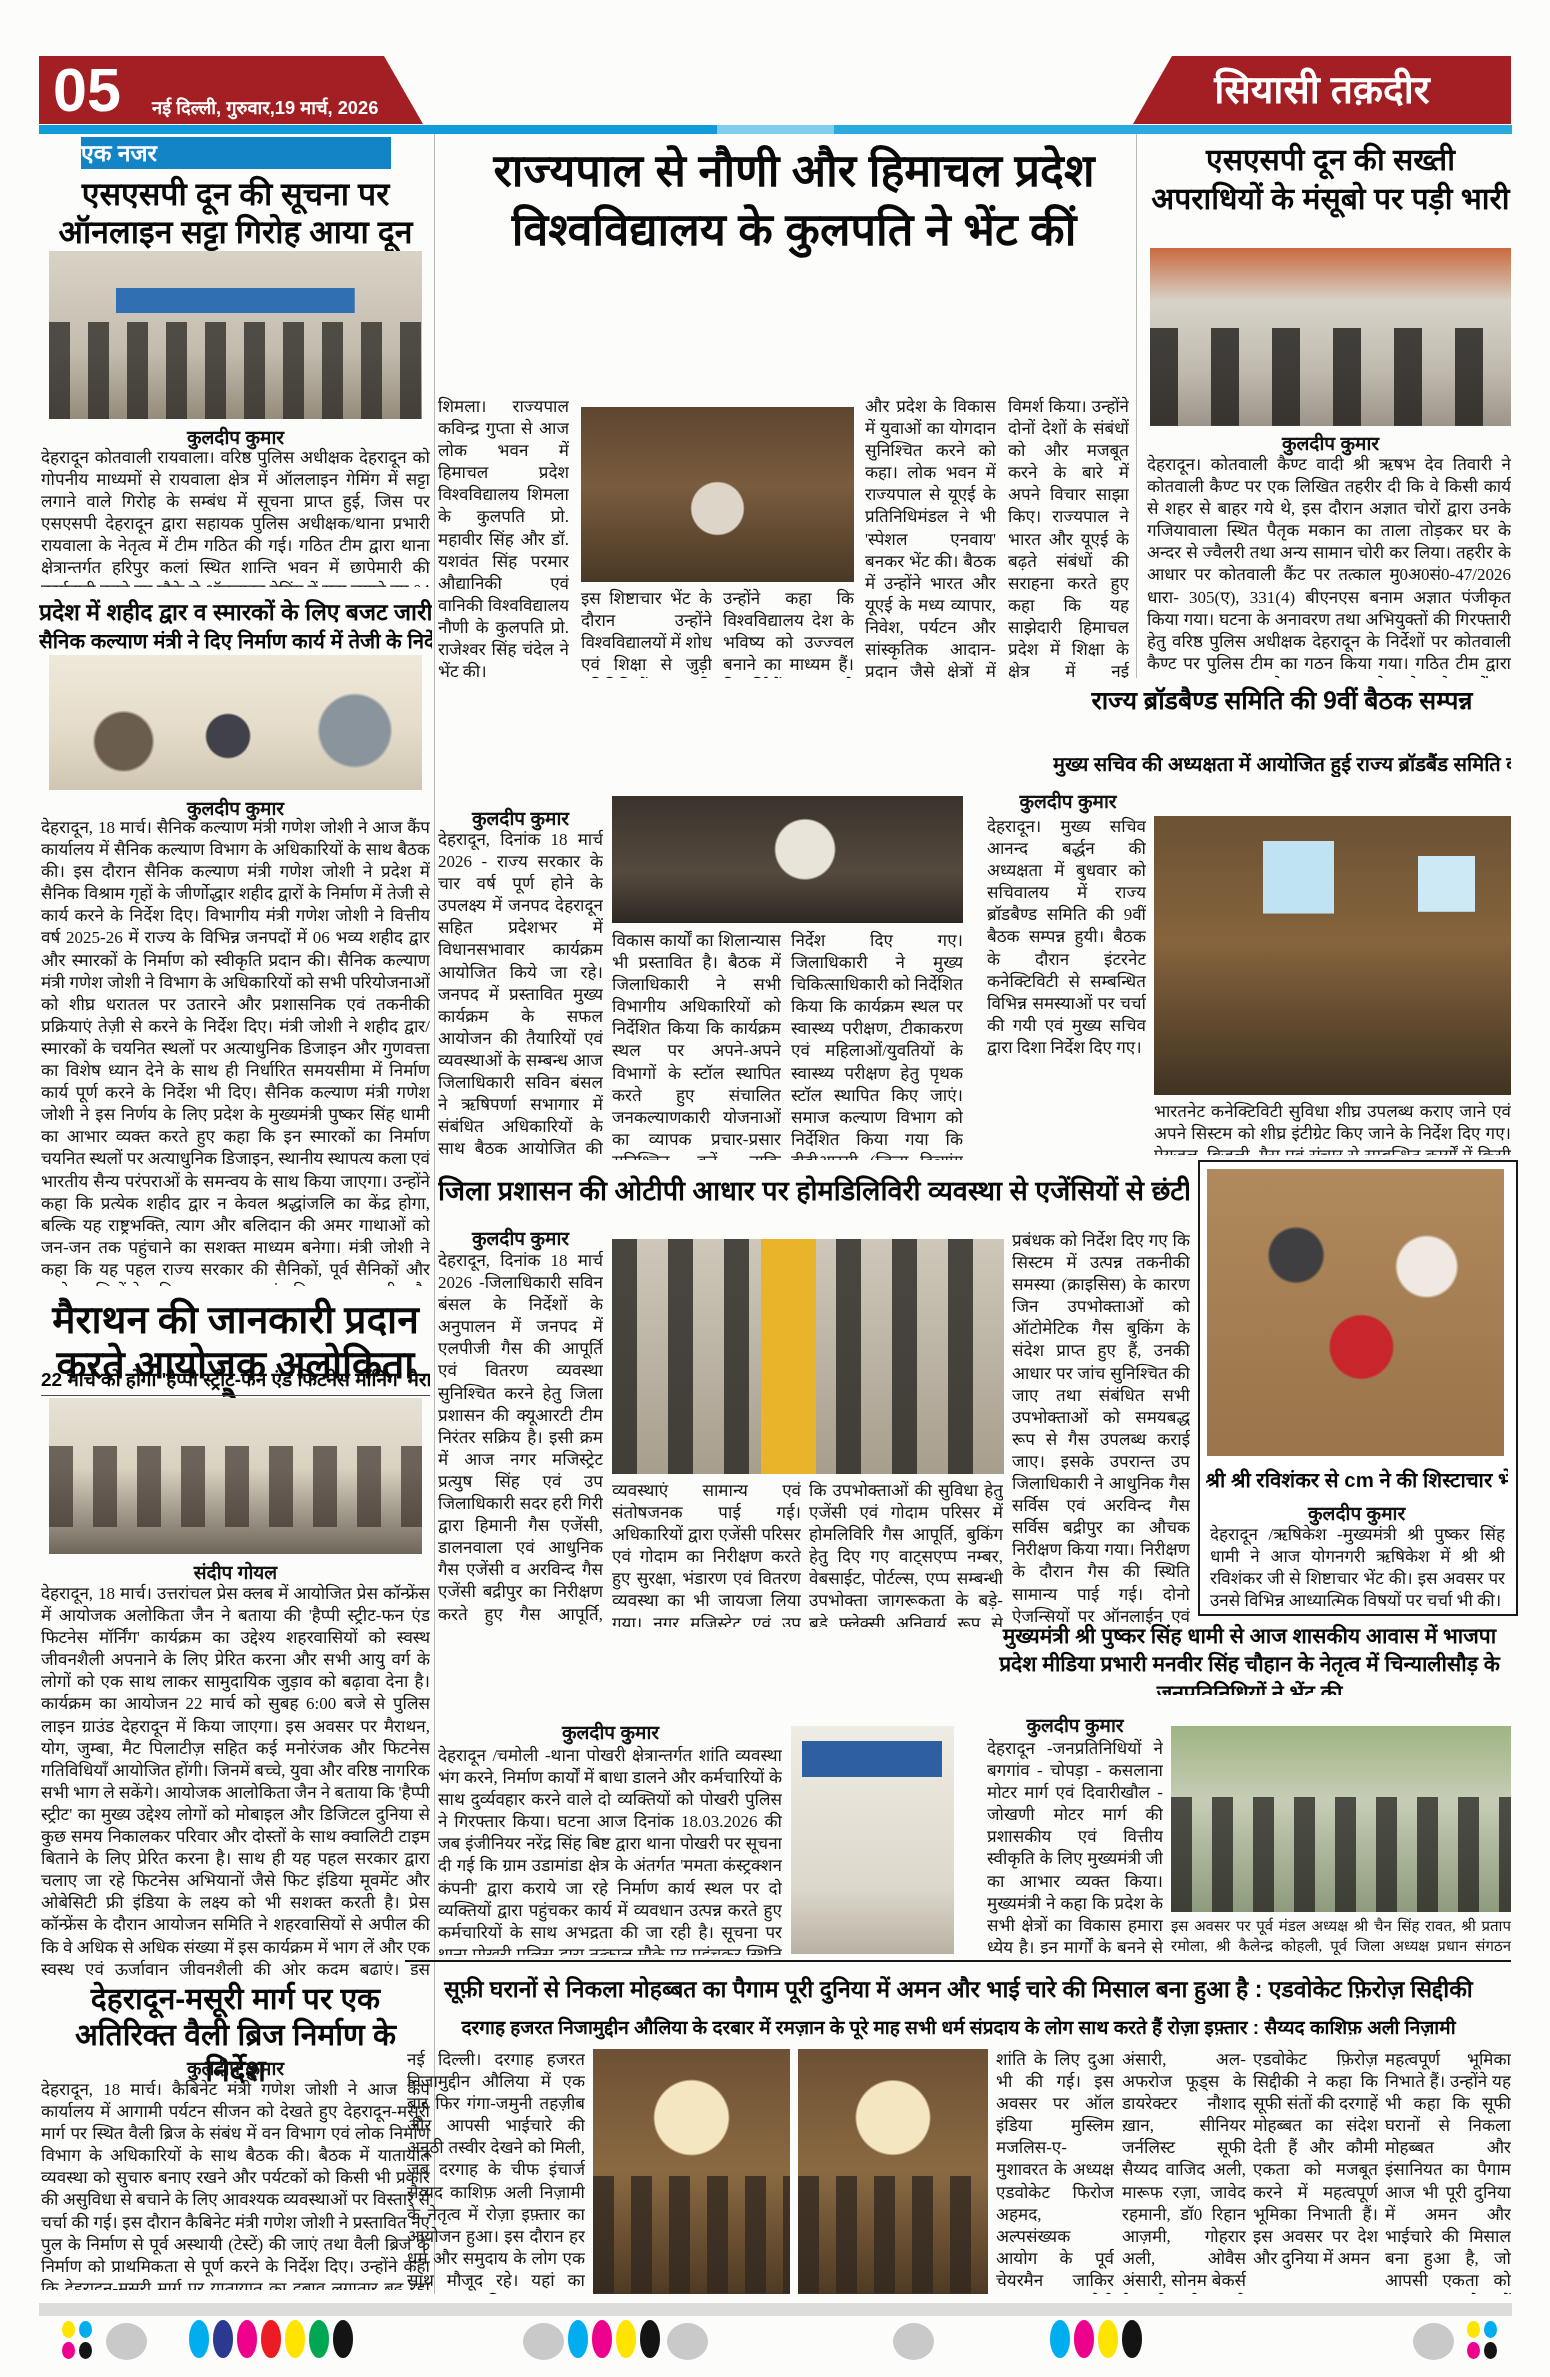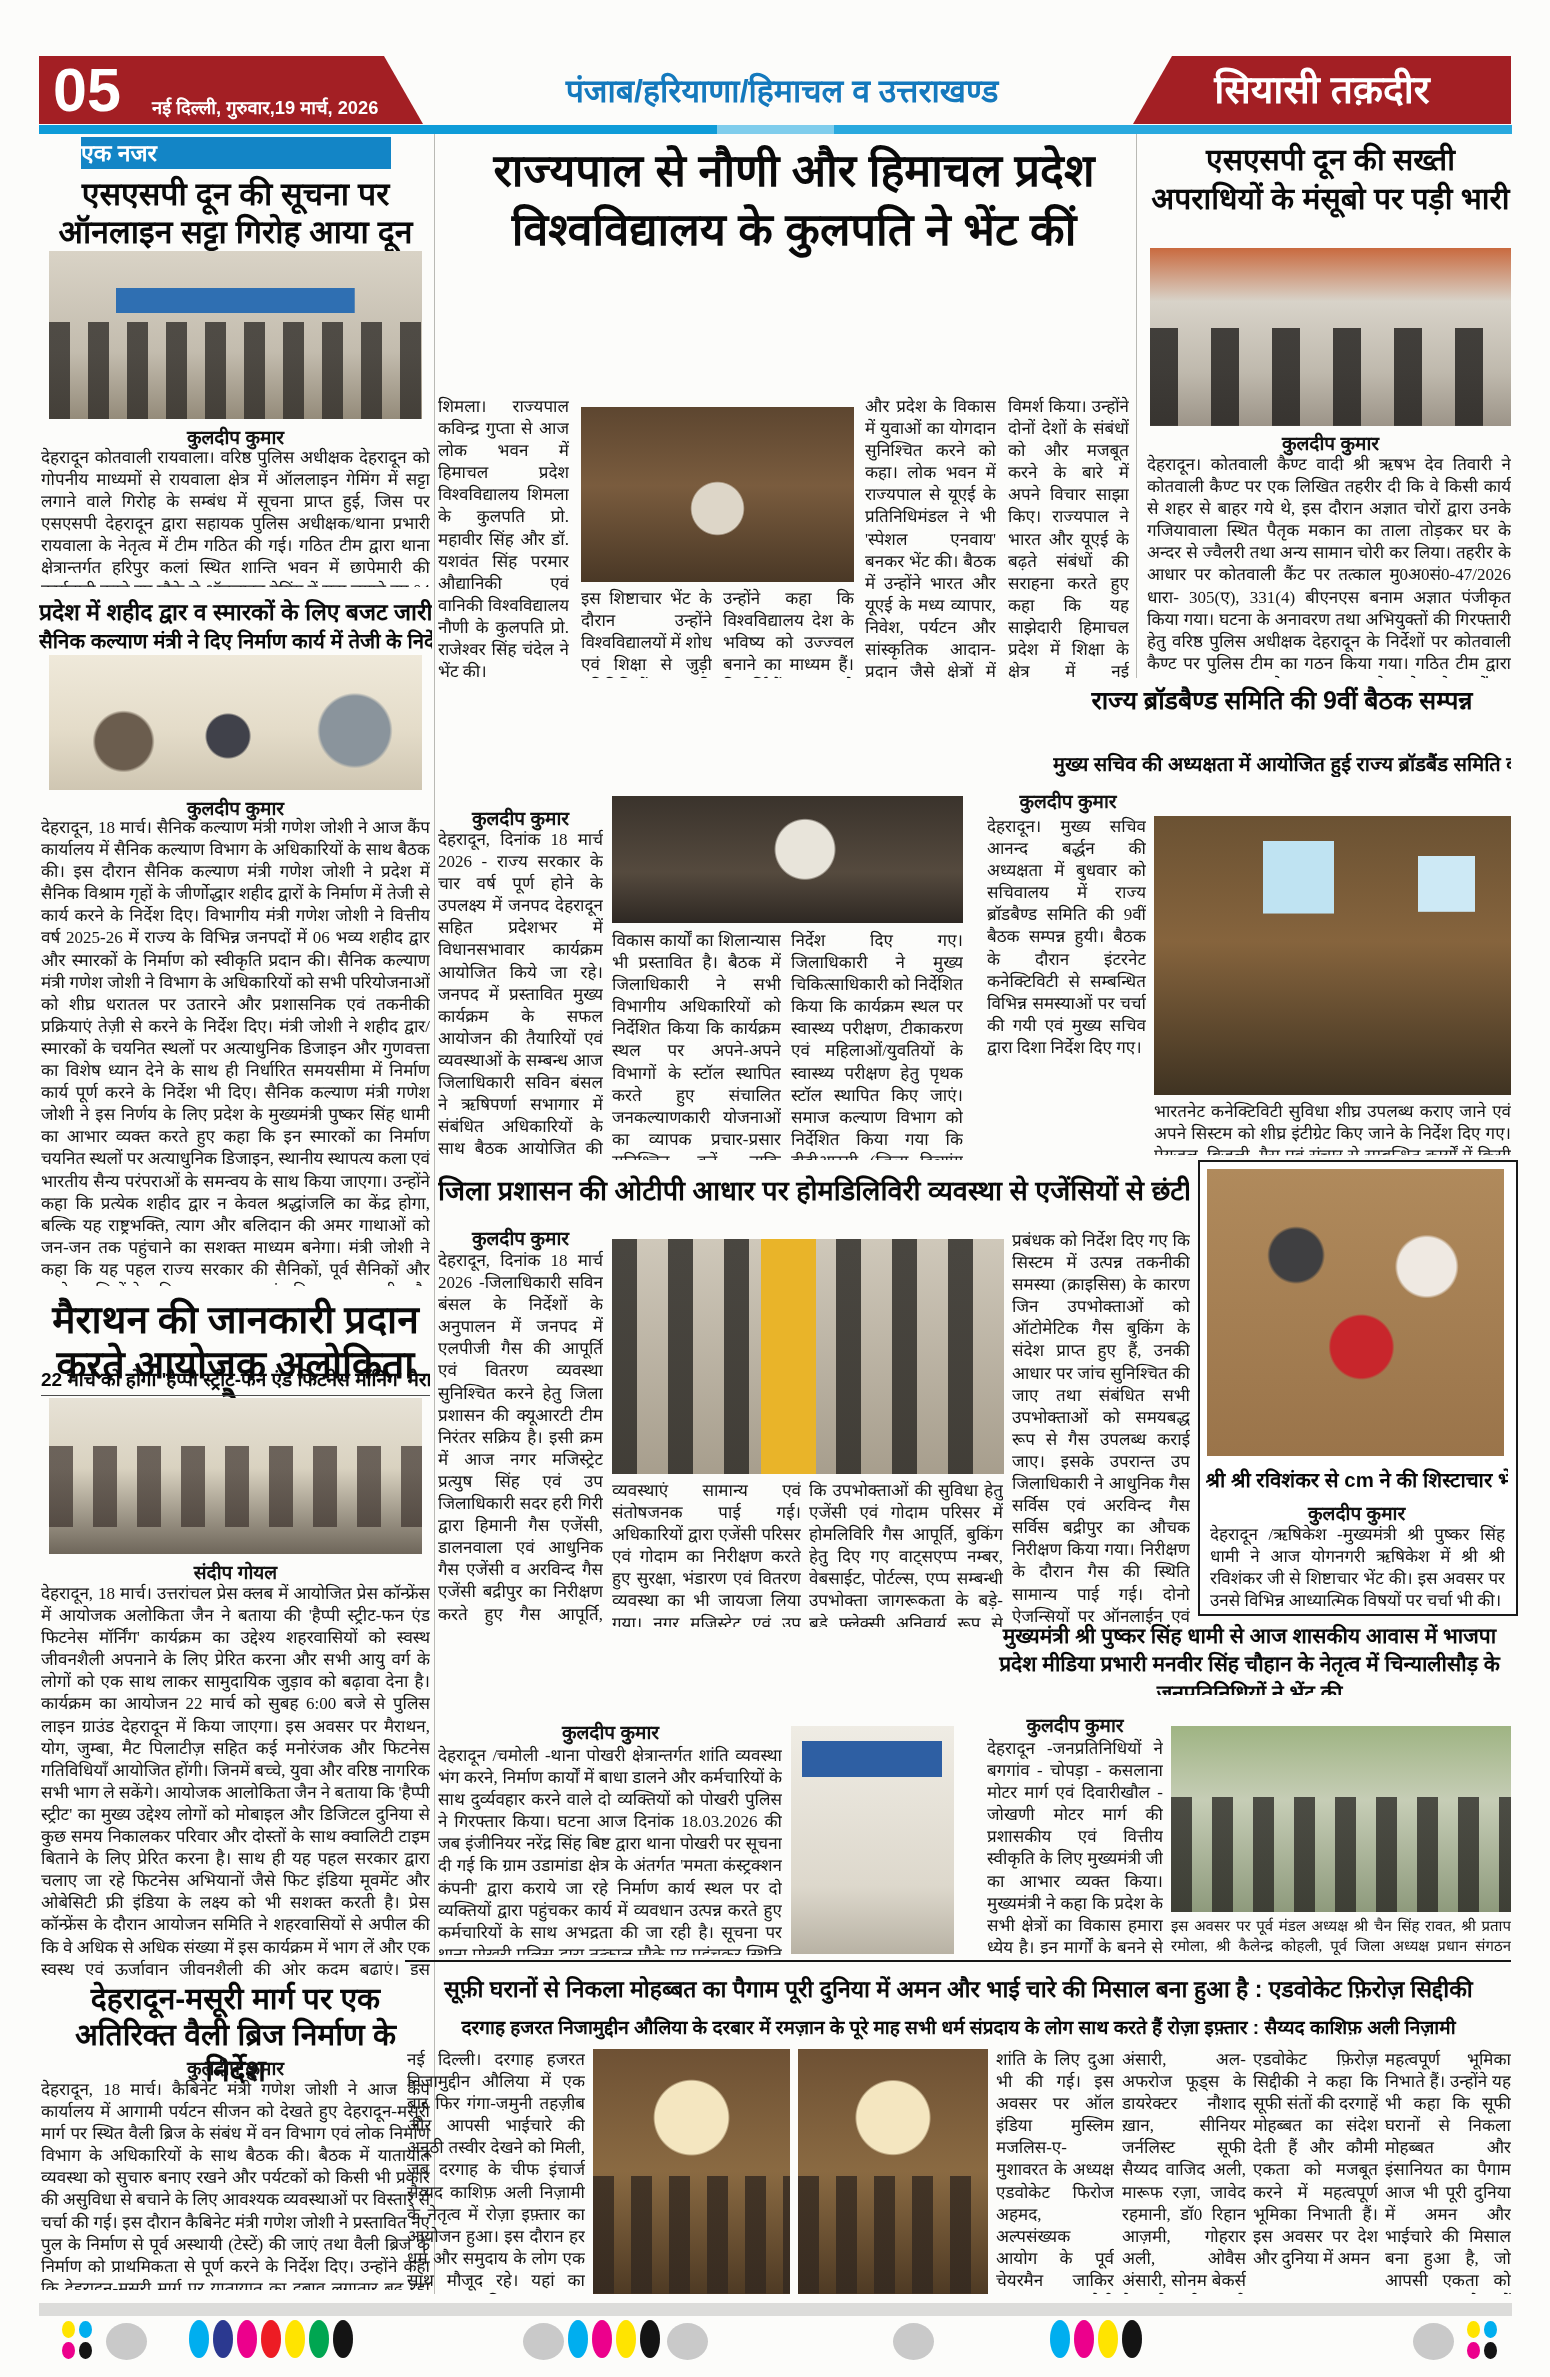--- a/index.html
+++ b/index.html
@@ -86,21 +86,20 @@
 </style>
 </head>
 <body>
 
 <div class="page">
 
   <div class="abs mast-red mast-left" style="left:39px;top:56px;width:384px;height:68px;">
     <span class="abs pageno" style="left:14px;top:0;">05</span>
     <span class="abs mast-date" style="left:113px;top:38px;">नई दिल्ली, गुरुवार,19 मार्च, 2026</span>
   </div>
-  <div class="abs mast-center" style="left:451px;top:68px;width:662px;">पंजाब/हरियाणा/हिमाचल व उत्तराखण्ड</div>
   <div class="abs mast-red mast-right" style="left:1133px;top:56px;width:378px;height:68px;">
     <div class="mast-title">सियासी तक़दीर</div>
   </div>
   <div class="abs cyanbar" style="left:39px;top:125px;width:1473px;height:8.5px;"></div>
 
   <div class="abs vrule" style="left:434px;top:134px;height:2160px;"></div>
   <div class="abs vrule" style="left:1136px;top:134px;height:544px;"></div>
 
   <div class="abs badge" style="left:81px;top:137px;width:310px;height:32px;">एक नजर</div>
 

